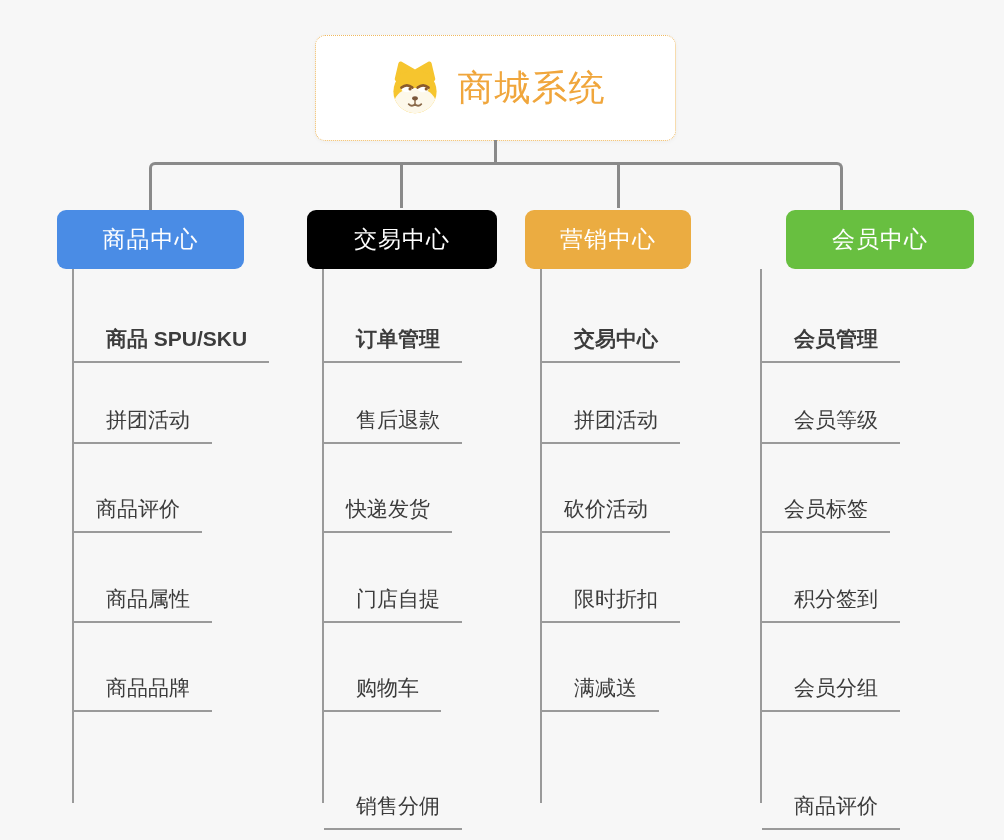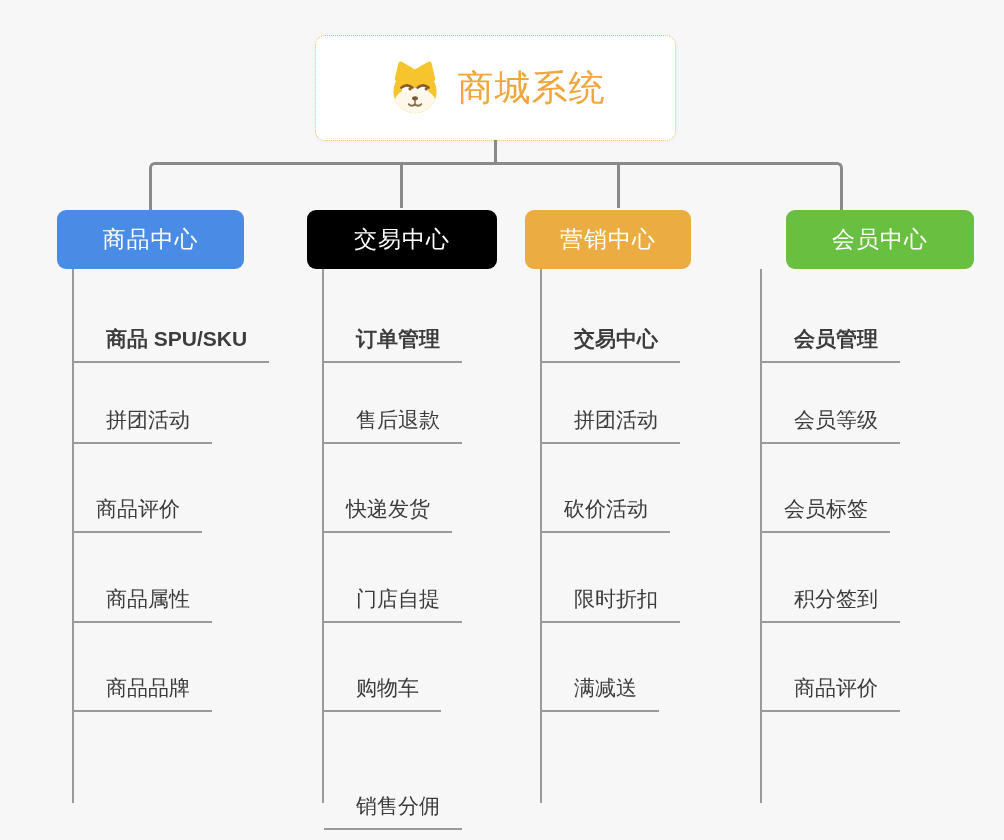--- a/index.html
+++ b/index.html
@@ -176,16 +176,17 @@
     <div class="leaf">砍价活动</div>
     <div class="leaf">限时折扣</div>
     <div class="leaf">满减送</div>
   </div>
 
   <div class="leaf-col col-3">
     <div class="leaf">会员管理</div>
     <div class="leaf">会员等级</div>
     <div class="leaf">会员标签</div>
     <div class="leaf">积分签到</div>
+    <div class="leaf">会员分组</div>
     <div class="leaf">商品评价</div>
   </div>
 
 </div>
 
 </body></html>

